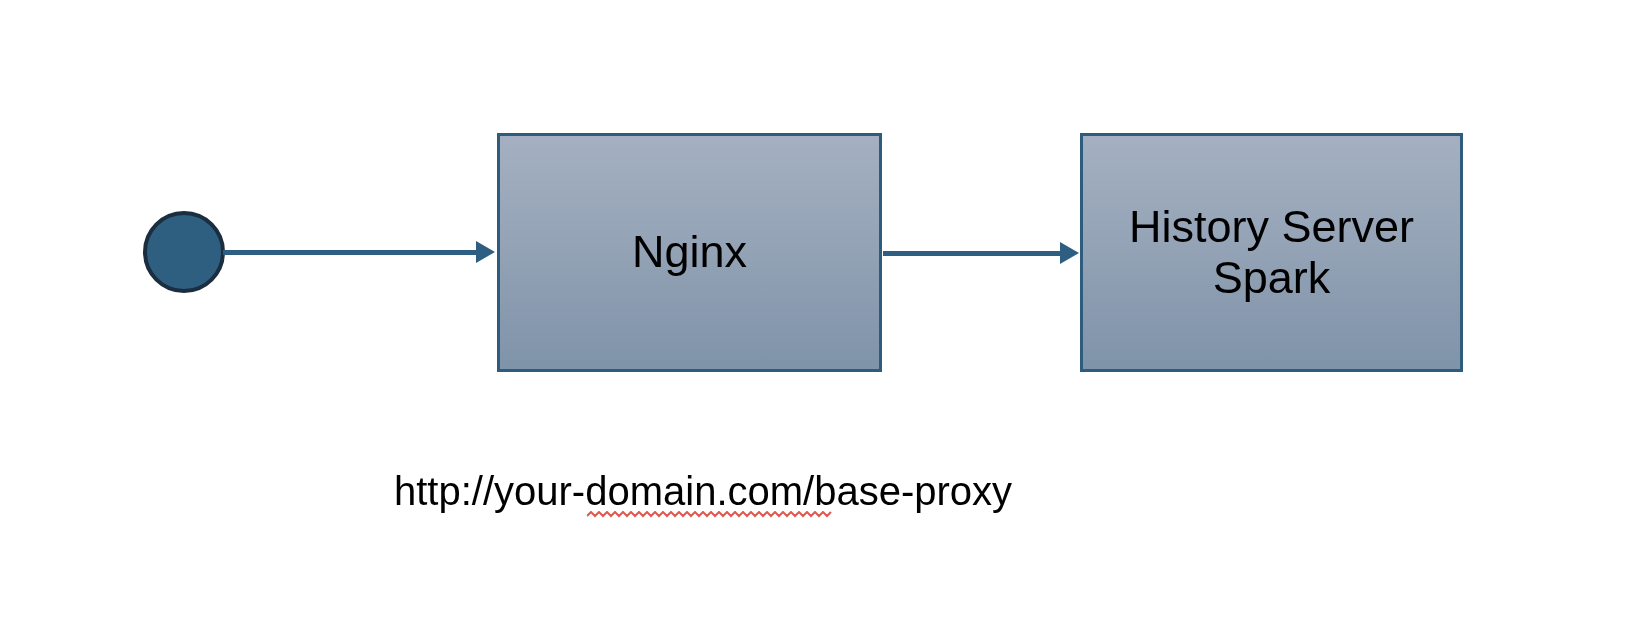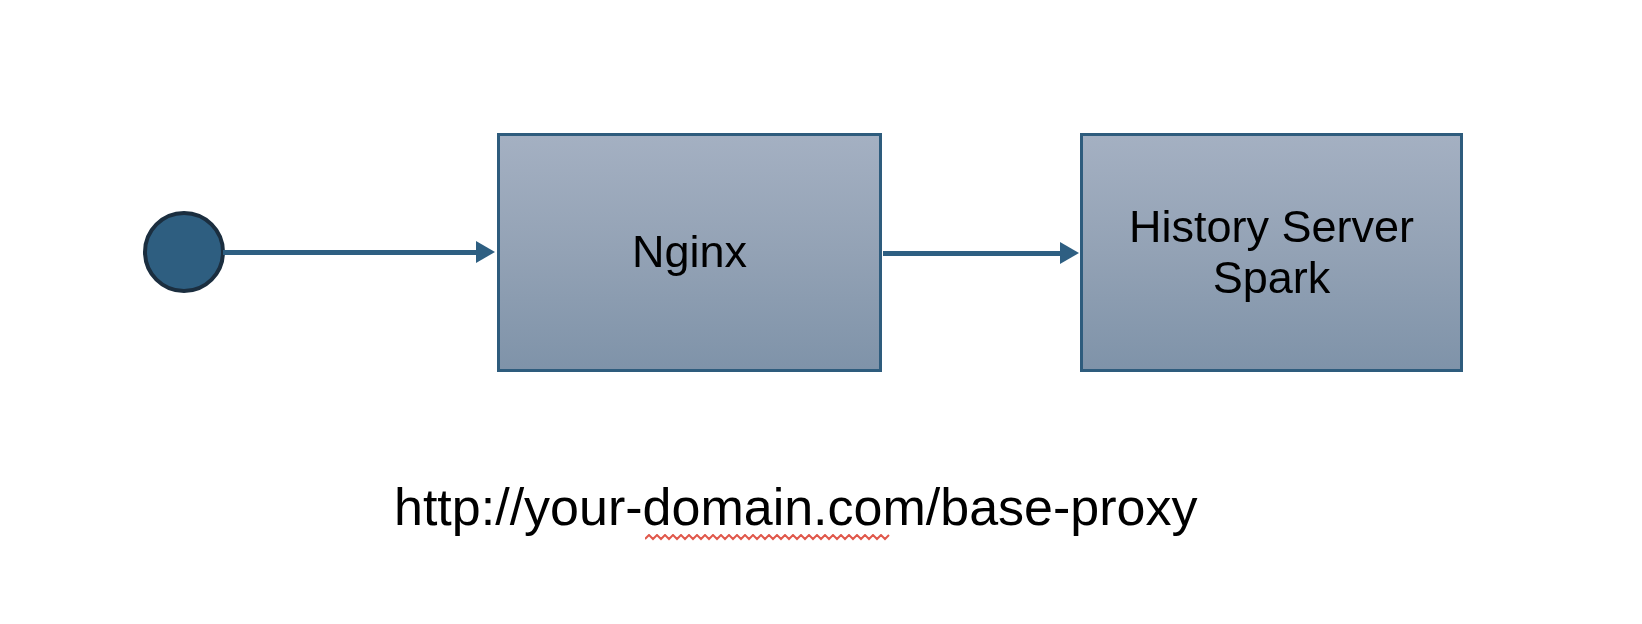--- a/index.html
+++ b/index.html
@@ -66,23 +66,22 @@
   }
   .node-nginx { left: 497px; width: 385px; }
   .node-spark { left: 1080px; width: 383px; }
 
   
   .caption {
     position: absolute;
     left: 394px;
     top: 469px;
     white-space: nowrap;
-    font-size: 52px;
+    font-size: 40px;
     color: #000000;
-    margin-top: 8px;
   }
   .caption span { display: inline-block; }
   .squiggle {
     position: relative;
   }
   .squiggle-svg {
     position: absolute;
     left: 2px;
     bottom: -4px;
   }

